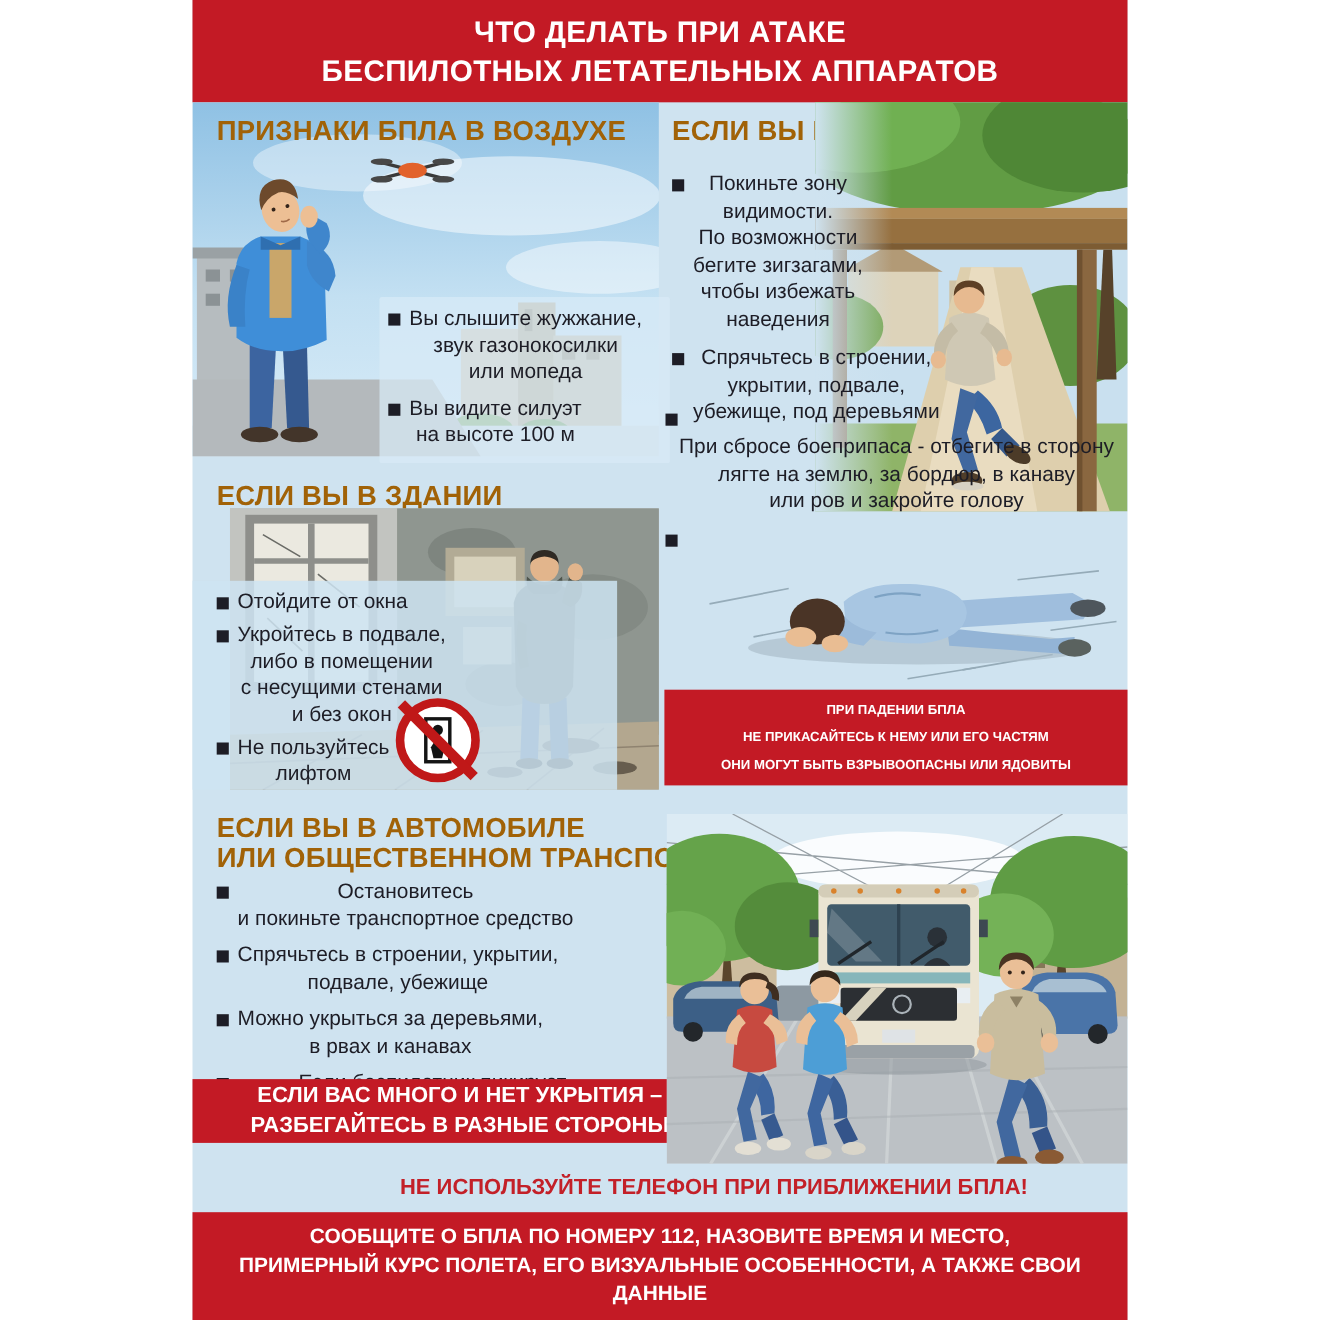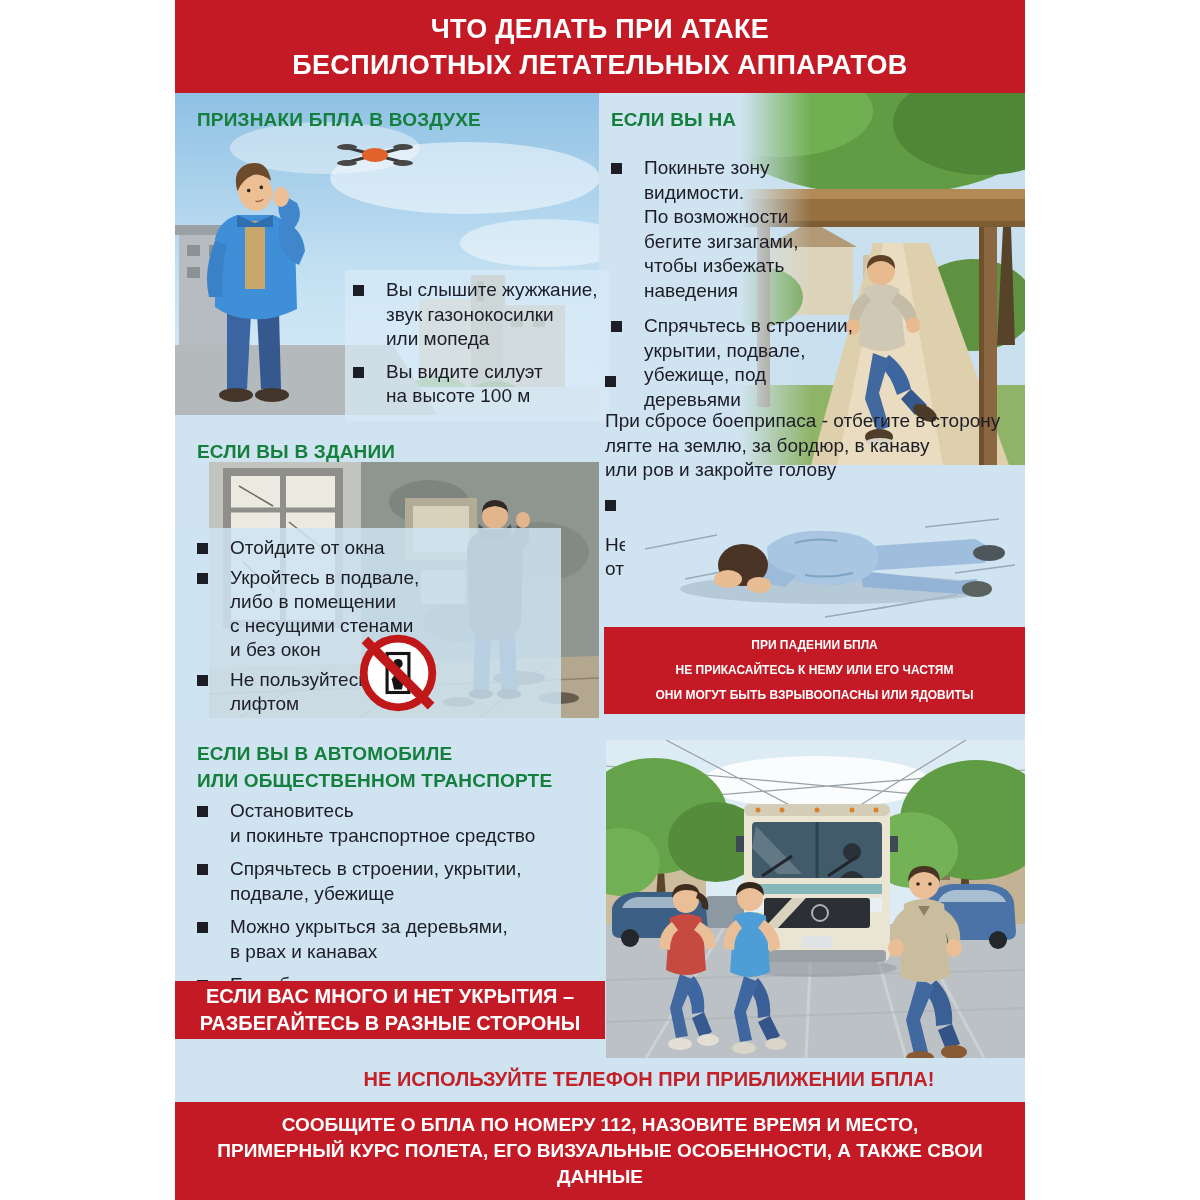--- a/index.html
+++ b/index.html
@@ -9,24 +9,24 @@
     --red:#c31a25; --bg-blue:#cfe3f0; --text-dark:#1d1d26; --warn-red:#c32028;
   }
   .poster{position:absolute;left:175px;top:0;width:850px;height:1200px;background:var(--bg-blue);}
   .abs{position:absolute;}
 
   .header{left:0;top:0;width:850px;height:93px;background:var(--red);
           display:flex;align-items:center;justify-content:center;}
   .header .title{color:#ffffff;font-weight:bold;font-size:27px;line-height:36px;
           text-align:center;white-space:pre-line;letter-spacing:.3px;}
 
-  .sec-heading{font-weight:bold;font-size:19px;line-height:27px;color:#15803d;
+  .sec-heading{font-weight:bold;font-size:25px;line-height:27px;color:#a16207;
           letter-spacing:.2px;white-space:pre-line;}
 
-  .bullet{display:flex;gap:22px;margin-bottom:8px;}
+  .bullet{display:flex;gap:8px;margin-bottom:8px;text-align:center;}
   .bullet .sq{width:11px;height:11px;background:#1d1d26;flex:0 0 11px;margin-top:7px;}
   .bullet .tx{white-space:pre-line;font-size:19px;line-height:24.5px;color:#1d1d26;}
 
   .panel-signs{left:170px;top:270px;width:256px;padding:8px 0 4px 8px;
           background:rgba(216,234,246,.72);border-radius:2px;}
   .panel-building{left:0;top:528px;width:386px;height:190px;padding:8px 0 0 22px;
           box-sizing:border-box;background:rgba(206,228,242,.85);}
   .panel-building .bullet{margin-bottom:6px;}
   .panel-building .bullet .tx{line-height:24px;}
 
@@ -34,21 +34,21 @@
   .bullets-vehicle .bullet{margin-bottom:9px;}
 
   .bullets-street-narrow{left:436px;top:156px;width:246px;}
   .bullets-street-narrow .bullet{margin-bottom:11px;}
   .bullets-street-wide{left:430px;top:369px;width:420px;}
   .bullets-street-wide .bullet{margin-bottom:10px;flex-direction:column;}
 
   .redbox{background:var(--red);color:#ffffff;font-weight:bold;text-align:center;
           display:flex;align-items:center;justify-content:center;}
   .redbox .bx-text{white-space:pre-line;}
-  .box-crowd{left:0;top:981px;width:430px;height:58px;font-size:20px;line-height:27px;}
+  .box-crowd{left:0;top:981px;width:430px;height:58px;font-size:20px;line-height:27px;padding-left:28px;}
   .box-fallen{left:429px;top:627px;width:421px;height:87px;font-size:12px;line-height:25px;}
 
   .phone-warning{left:0;top:1068px;width:948px;text-align:center;
           color:var(--warn-red);font-weight:bold;font-size:20px;}
 
   .footer{left:0;top:1102px;width:850px;height:98px;background:var(--red);
           display:flex;align-items:center;justify-content:flex-start;}
   .footer .ft-text{color:#ffffff;font-weight:bold;font-size:19px;line-height:26px;
           text-align:center;white-space:pre-line;}
 

